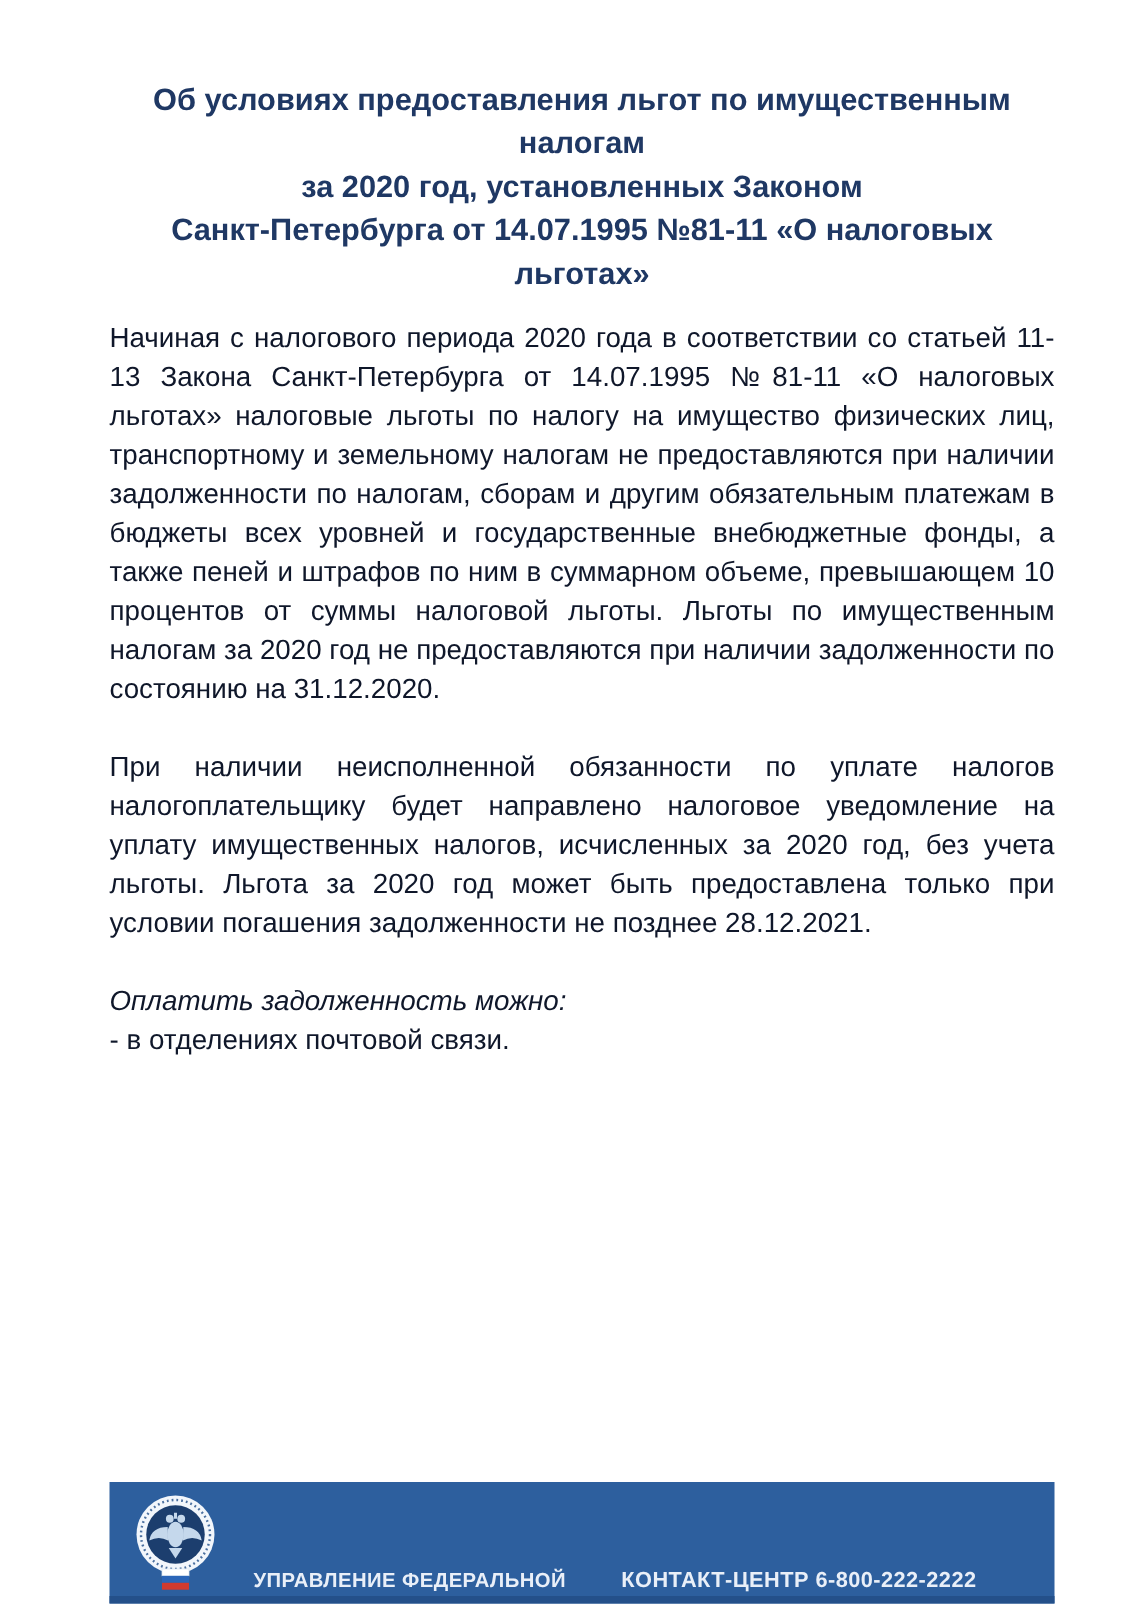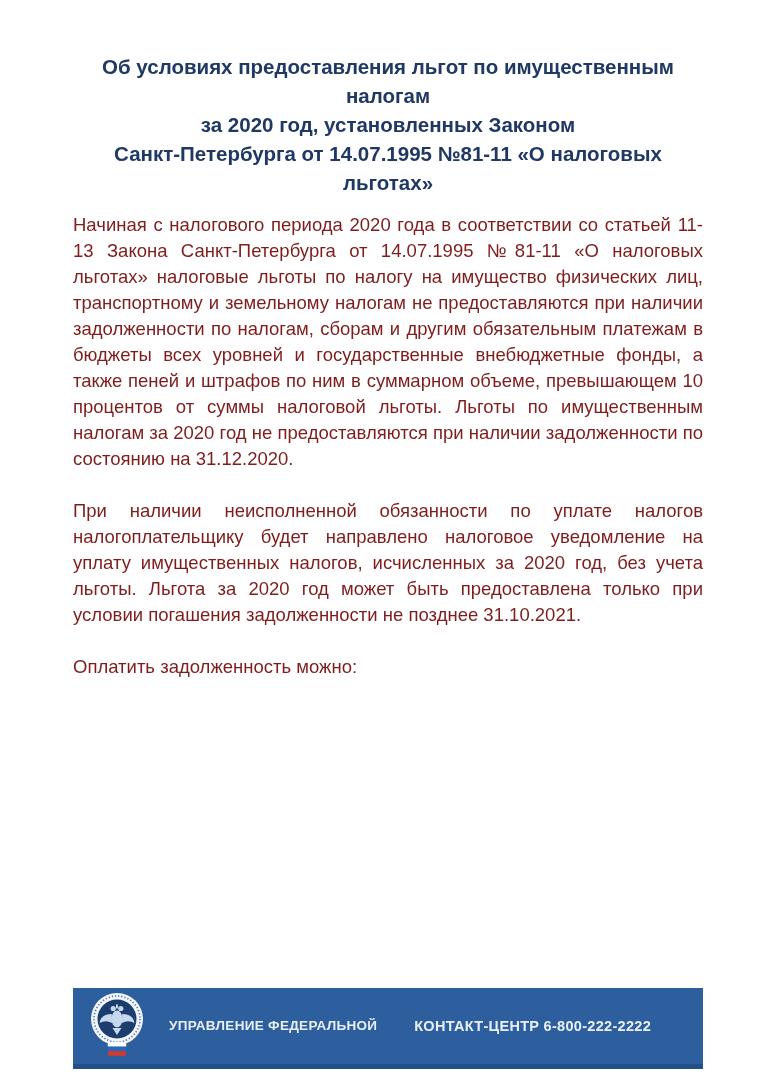--- a/index.html
+++ b/index.html
@@ -24,35 +24,35 @@
     font-weight: bold;
     color: #1f3864;
     text-align: center;
     line-height: 29px;
     white-space: pre-line;
   }
   .para {
     margin: 0 0 26px 0;
     font-size: 18.5px;
     line-height: 26px;
-    color: #7f1d1d;
+    color: #0f172a;
     text-align: justify;
   }
-  .para.intro { margin-bottom: 0; }
+  .para.intro { margin-bottom: 0; font-style: italic; }
   .para.item  { margin-bottom: 0; }
   .footer-banner {
     position: absolute;
     left: 73px;
     top: 988px;
     width: 630px;
     height: 81px;
     background: #2d5f9e;
     border-bottom: 5px solid #24508a;
     display: flex;
-    align-items: center;
+    align-items: flex-end;
   }
   .emblem {
     flex: 0 0 auto;
     margin-left: 14px;
     width: 60px;
     height: 68px;
   }
   .org-block {
     margin-left: 22px;
     color: #e9eff8;
@@ -77,27 +77,28 @@
 
 <div class="page">
   <div class="content">
 
     <h1 class="doc-title">Об условиях предоставления льгот по имущественным налогам
 за 2020 год, установленных Законом
 Санкт-Петербурга от 14.07.1995 №81-11 «О налоговых льготах»</h1>
 
     <p class="para">Начиная с налогового периода 2020 года в соответствии со статьей 11-13 Закона Санкт-Петербурга от 14.07.1995 №81-11 «О налоговых льготах» налоговые льготы по налогу на имущество физических лиц, транспортному и земельному налогам не предоставляются при наличии задолженности по налогам, сборам и другим обязательным платежам в бюджеты всех уровней и государственные внебюджетные фонды, а также пеней и штрафов по ним в суммарном объеме, превышающем 10 процентов от суммы налоговой льготы.  Льготы по имущественным налогам за 2020 год не предоставляются при наличии задолженности по состоянию на 31.12.2020.</p>
 
-    <p class="para">При наличии неисполненной обязанности по уплате налогов налогоплательщику будет направлено налоговое уведомление на уплату имущественных налогов, исчисленных за 2020 год, без учета льготы. Льгота за 2020 год может быть предоставлена только при условии погашения задолженности не позднее 31.10.2021.</p>
+    <p class="para">При наличии неисполненной обязанности по уплате налогов налогоплательщику будет направлено налоговое уведомление на уплату имущественных налогов, исчисленных за 2020 год, без учета льготы. Льгота за 2020 год может быть предоставлена только при условии погашения задолженности не позднее 28.12.2021.</p>
 
 
     <p class="para intro">Оплатить задолженность можно:</p>
 
 
 
+    <p class="para item">- в отделениях почтовой связи.</p>
   </div>
 
   <div class="footer-banner">
 
     <div class="emblem">
       <svg viewBox="0 0 60 68" width="60" height="68" xmlns="http://www.w3.org/2000/svg">
 
         <circle cx="30" cy="27" r="26" fill="#f2f6fb"></circle>
 
         <circle cx="30" cy="27" r="23" fill="none" stroke="#4a6f9f" stroke-width="1.6" stroke-dasharray="1.2 2"></circle>

